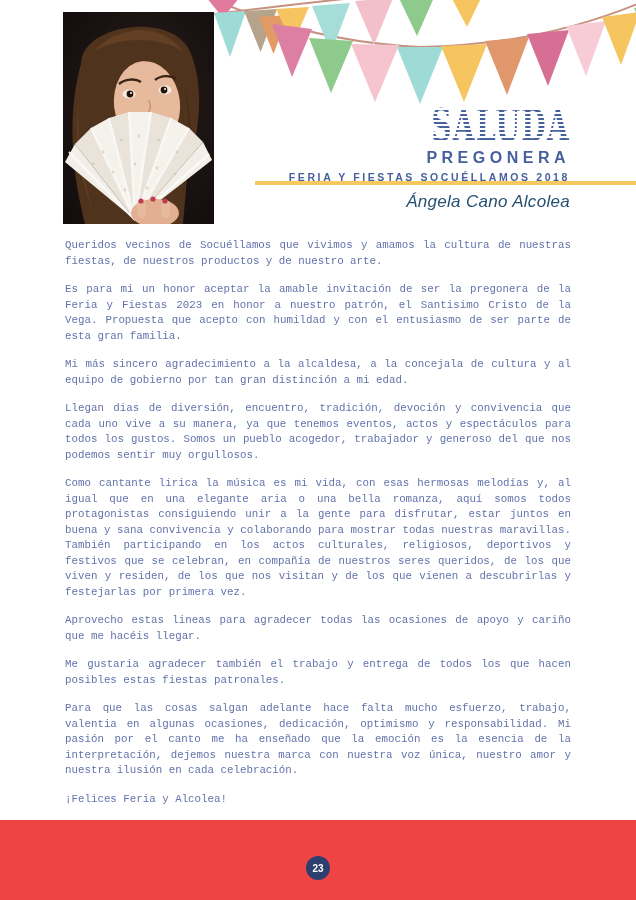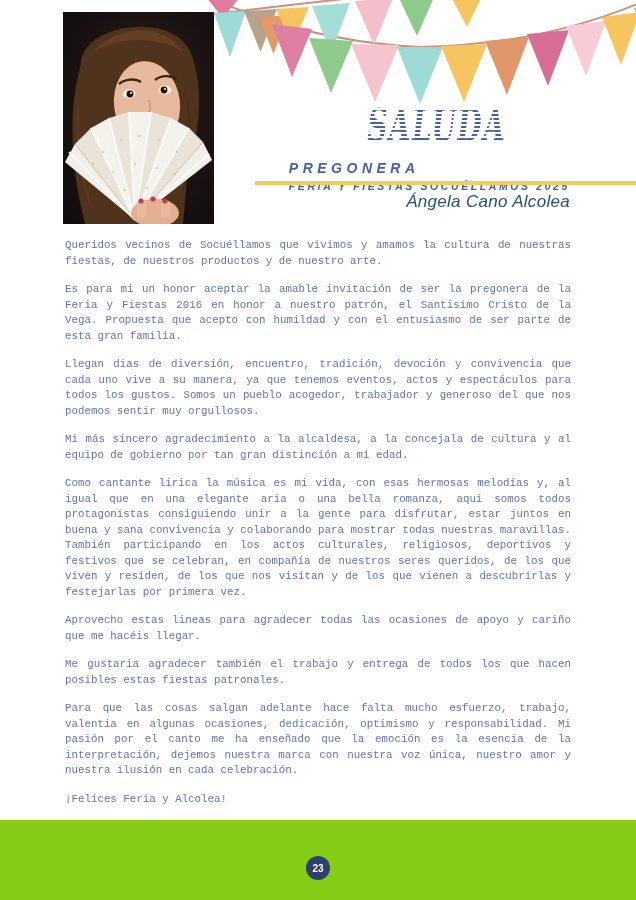--- a/index.html
+++ b/index.html
@@ -7,44 +7,44 @@
        font-family:"Liberation Sans",sans-serif;}
   .page{position:absolute;inset:0;}
 
   
   .bunting{position:absolute;top:0;left:0;width:636px;height:130px;z-index:1;}
 
   
   .photo{position:absolute;left:63px;top:12px;width:151px;height:212px;z-index:2;}
 
   
-  .header{position:absolute;top:106px;right:66px;text-align:left;z-index:3;font-style:italic;}
+  .header{position:absolute;top:106px;right:66px;text-align:right;z-index:3;}
   .title{font-family:"DejaVu Serif","Liberation Serif",serif;font-weight:700;
          font-size:44px;line-height:40px;letter-spacing:2px;display:inline-block;
          transform:scaleX(0.64);transform-origin:100% 50%;}
   .striped{background:repeating-linear-gradient(180deg,#47609e 0 2.3px,rgba(255,255,255,0) 2.3px 4px);
            -webkit-background-clip:text;background-clip:text;
            color:transparent;-webkit-text-fill-color:transparent;}
-  .sub1{font-size:14px;font-weight:700;letter-spacing:4.5px;color:#47609e;margin-top:14px;}
+  .sub1{font-size:16px;font-weight:700;letter-spacing:4.5px;color:#47609e;margin-top:3px;}
   .sub2{font-size:10.5px;font-weight:700;letter-spacing:2.6px;color:#47609e;margin-top:4px;}
 
   .rule{position:absolute;top:181px;left:255px;width:381px;height:4px;background:#f6c85f;z-index:3;}
 
   .author-top{position:absolute;top:192px;right:66px;font-size:17px;font-style:italic;
               color:#27506f;z-index:3;letter-spacing:0.3px;}
 
   
   .content{position:absolute;top:238px;left:65px;width:506px;z-index:3;
            color:#6373ab;font-size:10.8px;line-height:15.5px;font-family:Liberation Mono, monospace;}
   .content p{margin:0 0 13px 0;text-align:justify;}
   .content p.tight{margin-top:-13px;}
   .signature{text-align:right;margin-top:2px;color:#6373ab;font-size:10.8px;}
 
   
-  .footer{position:absolute;left:0;bottom:0;width:636px;height:80px;background:#84cc16;z-index:4;}
+  .footer{position:absolute;left:0;bottom:0;width:636px;height:80px;background:#ef4444;z-index:4;}
   .page-badge{position:absolute;left:306px;top:36px;width:24px;height:24px;border-radius:50%;
               background:#2d3f6e;color:#ffffff;font-size:10px;font-weight:700;
               display:flex;align-items:center;justify-content:center;}
 </style>
 </head>
 <body>
 
 <div class="page">
 
   <svg class="bunting" id="bunting" viewBox="0 0 636 130">
@@ -152,33 +152,33 @@
       <rect x="98" y="188" width="9" height="18" rx="4.5" fill="#e7ba9d"></rect>
       <circle cx="78" cy="189" r="2.6" fill="#c23a50"></circle>
       <circle cx="90" cy="187" r="2.6" fill="#c23a50"></circle>
       <circle cx="102" cy="189" r="2.6" fill="#c23a50"></circle>
     </g>
   </svg>
 
   <div class="header">
     <div class="title striped" id="title">SALUDA</div>
     <div class="sub1">PREGONERA</div>
-    <div class="sub2">FERIA Y FIESTAS SOCUÉLLAMOS 2025</div>
+    <div class="sub2">FERIA Y FIESTAS SOCUÉLLAMOS 2018</div>
   </div>
 
   <div class="rule"></div>
 
   <div class="author-top">Ángela Cano Alcolea</div>
 
   <div class="content">
     <div id="paras">
         <p>Queridos vecinos de Socuéllamos que vivimos y amamos la cultura de nuestras fiestas, de nuestros productos y de nuestro arte.</p>
-        <p>Es para mi un honor aceptar la amable invitación de ser la pregonera de la Feria y Fiestas 2016 en honor a nuestro patrón, el Santisimo Cristo de la Vega. Propuesta que acepto con humildad y con el entusiasmo de ser parte de esta gran familia.</p>
+        <p>Es para mi un honor aceptar la amable invitación de ser la pregonera de la Feria y Fiestas 2023 en honor a nuestro patrón, el Santisimo Cristo de la Vega. Propuesta que acepto con humildad y con el entusiasmo de ser parte de esta gran familia.</p>
+        <p>Mi más sincero agradecimiento a la alcaldesa, a la concejala de cultura y al equipo de gobierno por tan gran distinción a mi edad.</p>
         <p>Llegan dias de diversión, encuentro, tradición, devoción y convivencia que cada uno vive a su manera, ya que tenemos eventos, actos y espectáculos para todos los gustos. Somos un pueblo acogedor, trabajador y generoso del que nos podemos sentir muy orgullosos.</p>
-        <p>Mi más sincero agradecimiento a la alcaldesa, a la concejala de cultura y al equipo de gobierno por tan gran distinción a mi edad.</p>
         <p>Como cantante lirica la música es mi vida, con esas hermosas melodías y, al igual que en una elegante aria o una bella romanza, aquí somos todos protagonistas consiguiendo unir a la gente para disfrutar, estar juntos en buena y sana convivencia y colaborando para mostrar todas nuestras maravillas. También participando en los actos culturales, religiosos, deportivos y festivos que se celebran, en compañía de nuestros seres queridos, de los que viven y residen, de los que nos visitan y de los que vienen a descubrirlas y festejarlas por primera vez.</p>
         <p>Aprovecho estas lineas para agradecer todas las ocasiones de apoyo y cariño que me hacéis llegar.</p>
         <p>Me gustaria agradecer también el trabajo y entrega de todos los que hacen posibles estas fiestas patronales.</p>
         <p>Para que las cosas salgan adelante hace falta mucho esfuerzo, trabajo, valentia en algunas ocasiones, dedicación, optimismo y responsabilidad. Mi pasión por el canto me ha enseñado que la emoción es la esencia de la interpretación, dejemos nuestra marca con nuestra voz única, nuestro amor y nuestra ilusión en cada celebración.</p>
         <p>¡Felices Feria y Alcolea!</p>
       </div>
     <div class="signature">Ángela Cano Alcolea</div>
   </div>
 
   <div class="footer">

